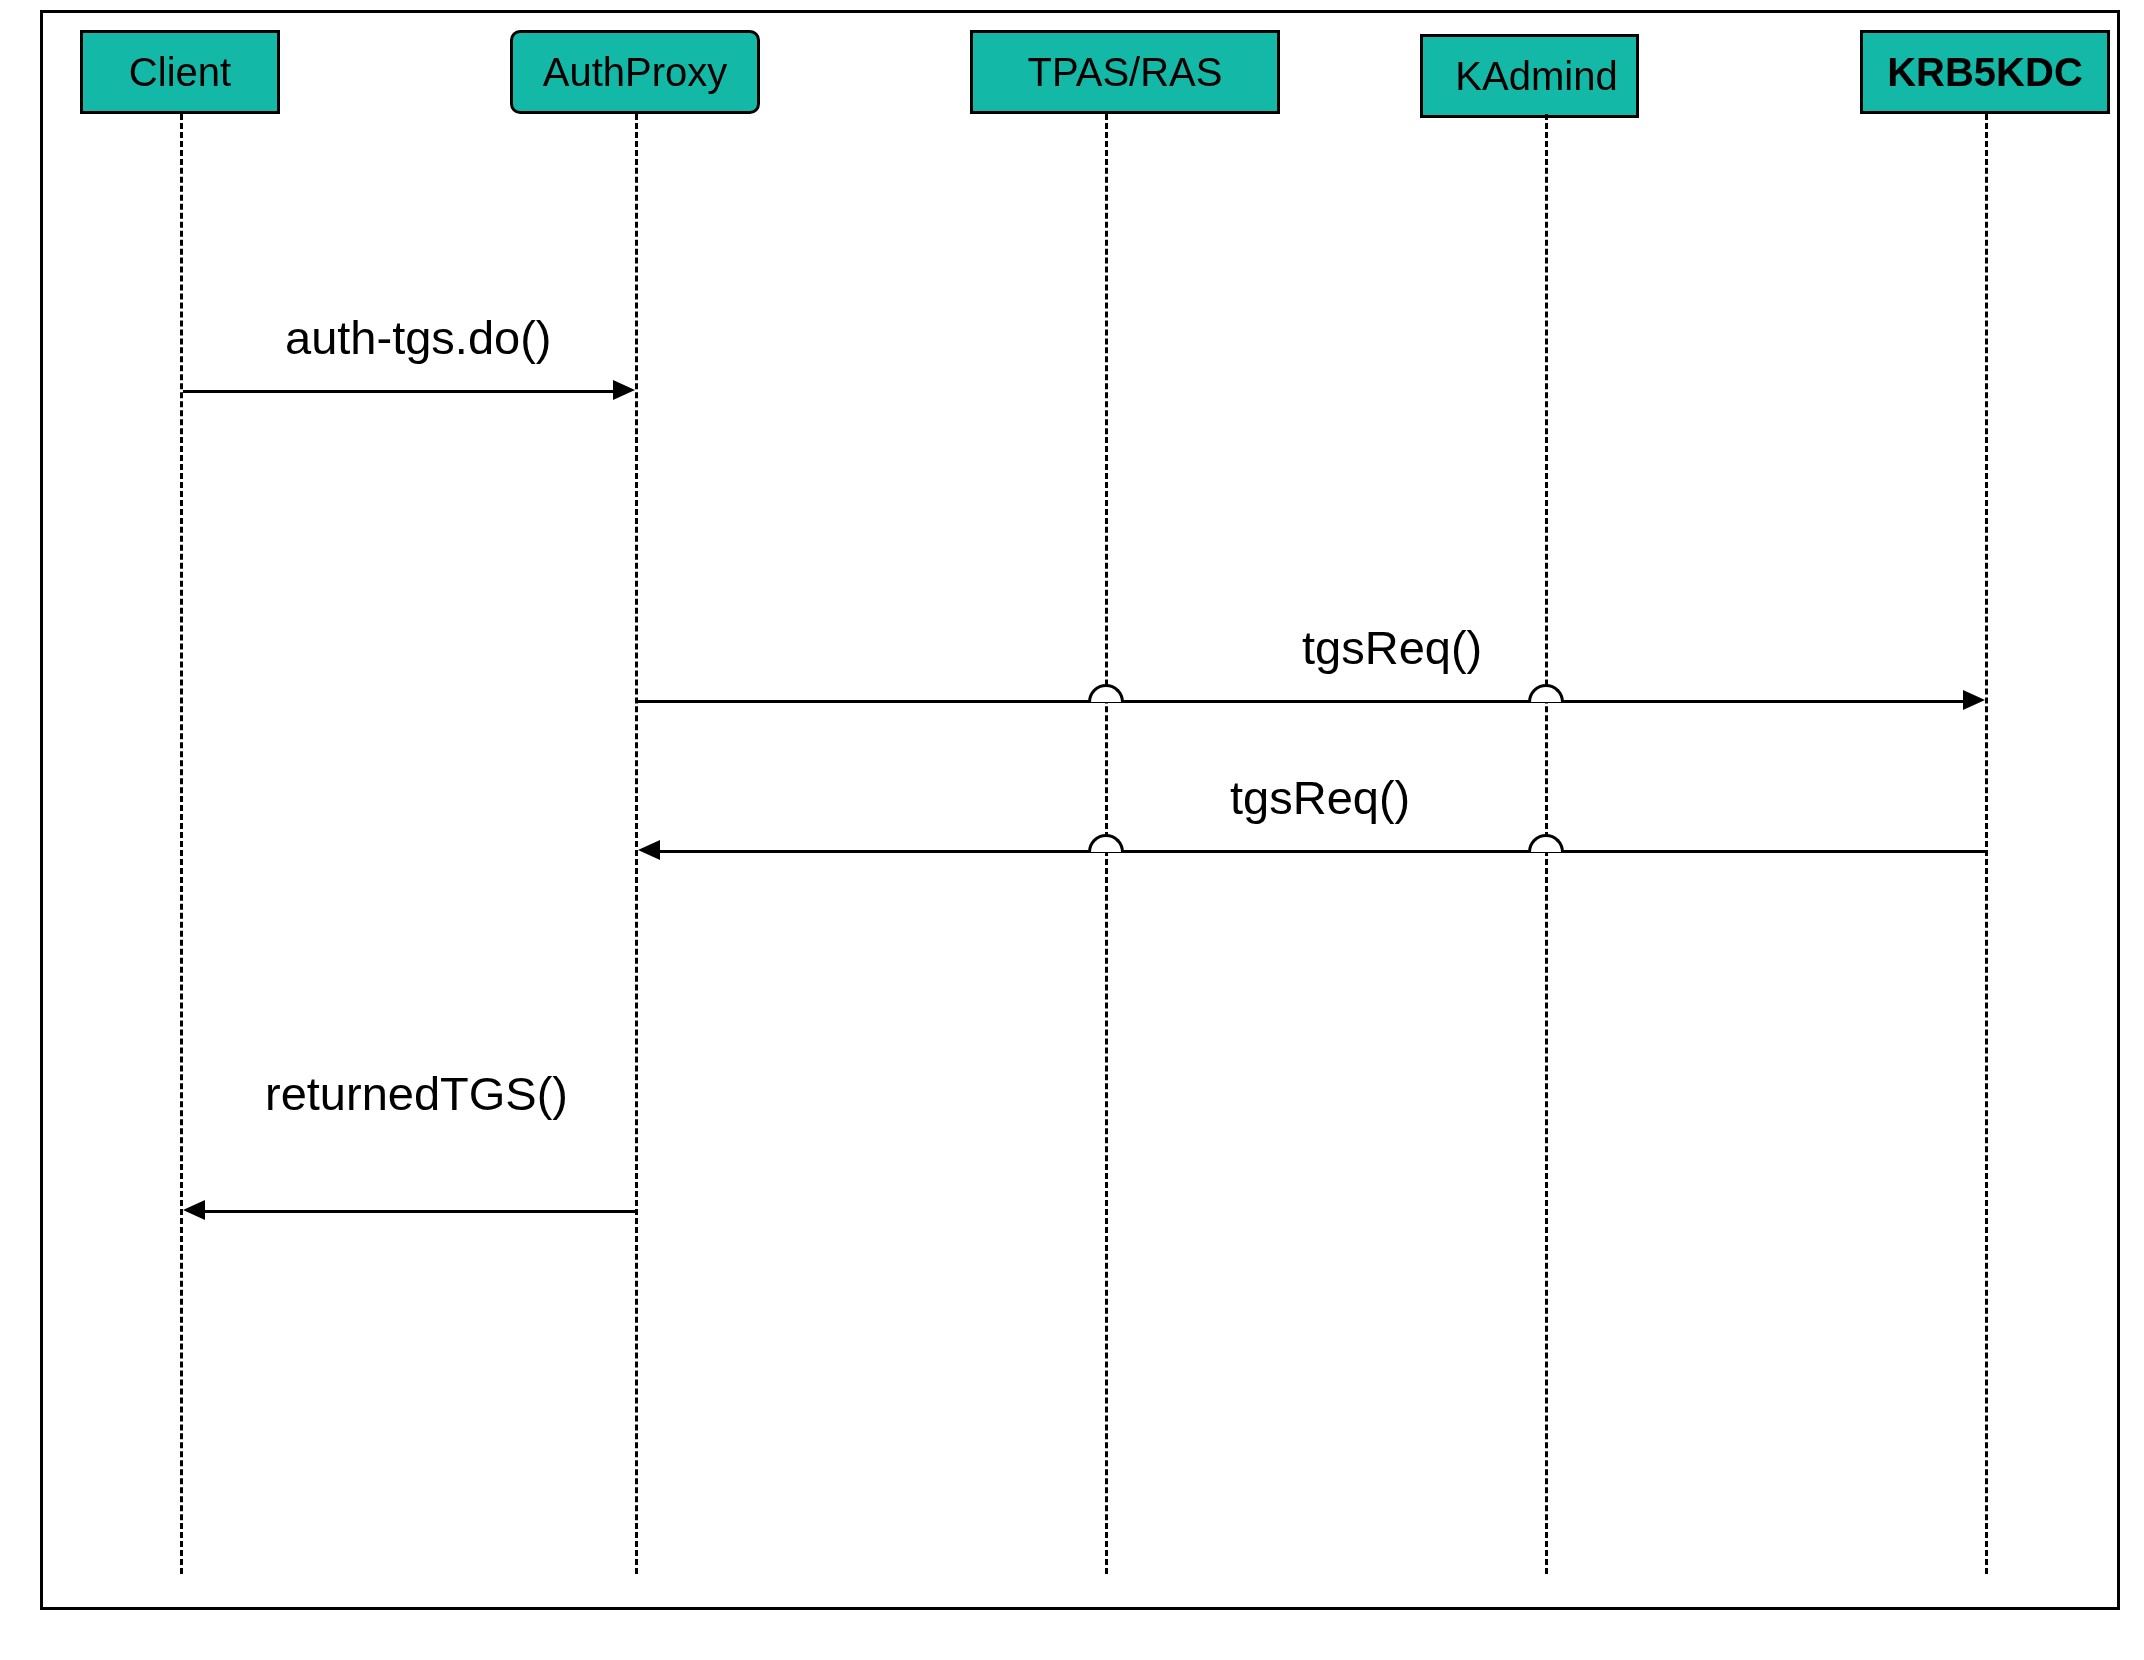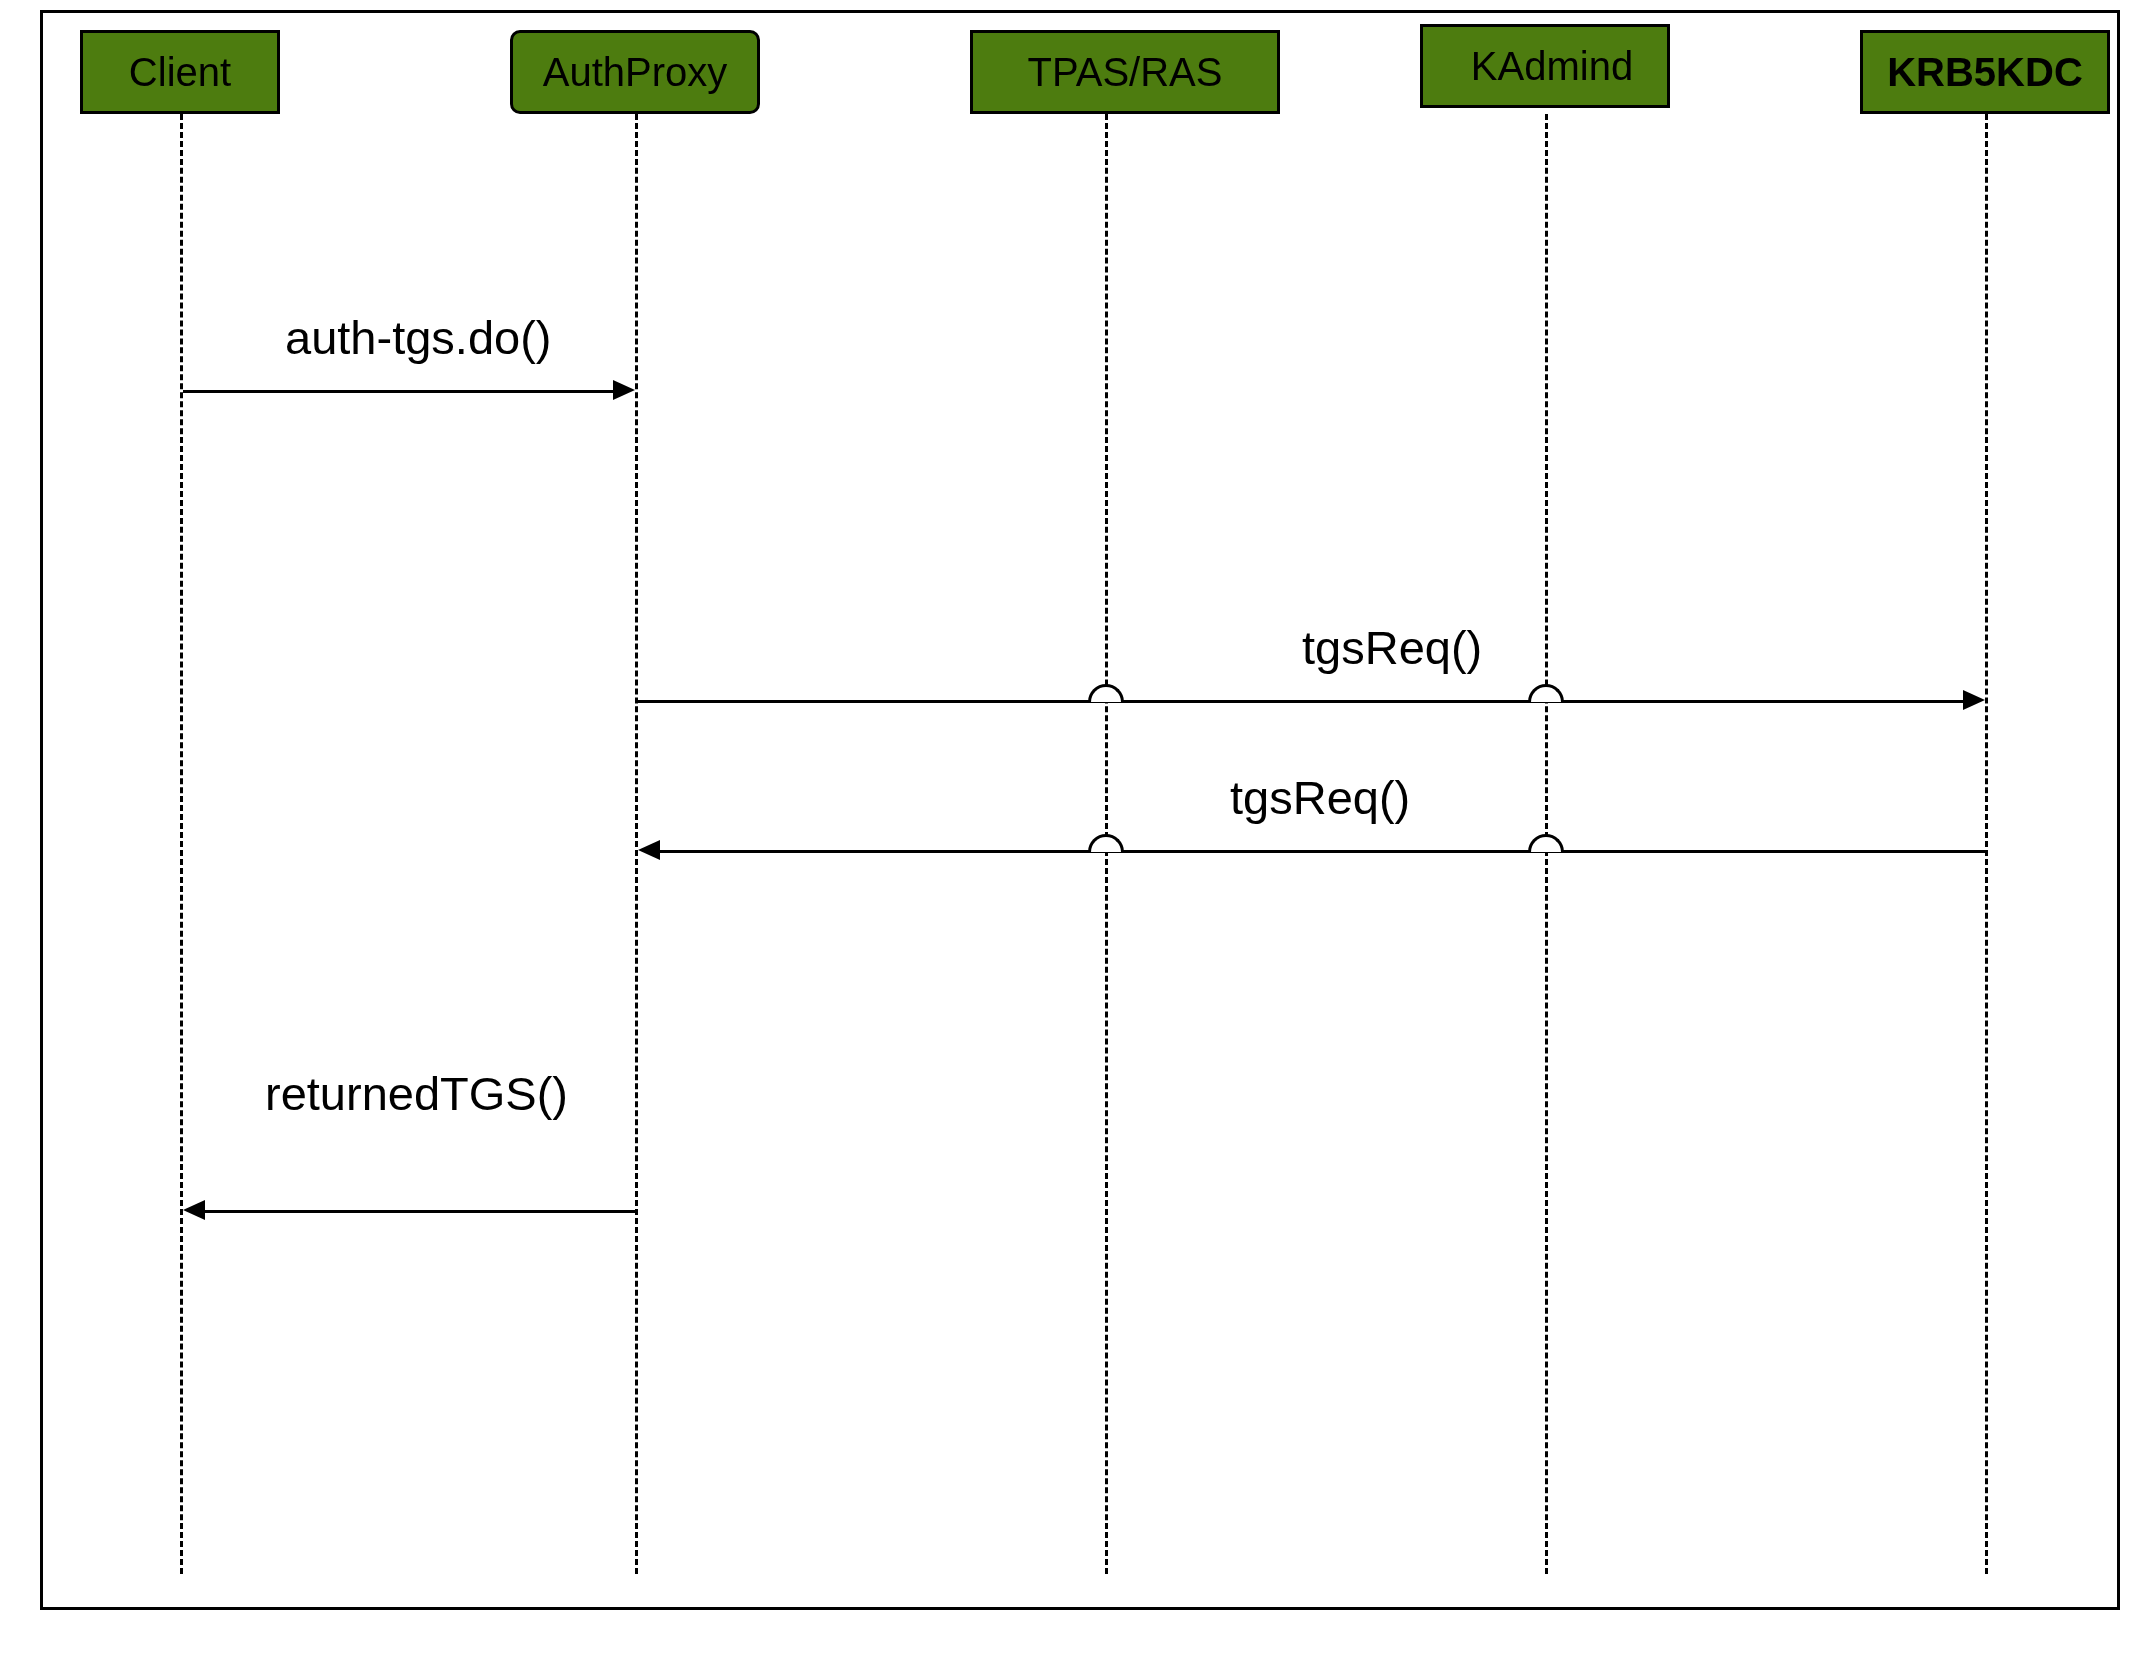--- a/index.html
+++ b/index.html
@@ -10,21 +10,21 @@
   .canvas {
     position: relative;
     width: 2144px;
     height: 1660px;
     font-family: Arial, Helvetica, sans-serif;
     color: #000000;
   }
   .participant-box {
     position: absolute;
     border: 3px solid #000000;
-    background: #4d7c0f;
+    background: #14b8a6;
     text-align: center;
     display: flex;
     align-items: center;
     justify-content: center;
     font-size: 40px;
     height: 84px;
     box-sizing: border-box;
   }
   .lifeline {
     position: absolute;
@@ -83,21 +83,21 @@
 
   <div class="participant-box" style="left:80px; top:30px; width:200px;">
     <span>Client</span>
   </div>
   <div class="participant-box" style="left:510px; top:30px; width:250px;border-radius:10px;">
     <span>AuthProxy</span>
   </div>
   <div class="participant-box" style="left:970px; top:30px; width:310px;">
     <span>TPAS/RAS</span>
   </div>
-  <div class="participant-box" style="left:1420px; top:24px; width:250px;padding-left:14px;">
+  <div class="participant-box" style="left:1420px; top:34px; width:219px;padding-left:14px;">
     <span>KAdmind</span>
   </div>
   <div class="participant-box" style="left:1860px; top:30px; width:250px;font-weight:bold;">
     <span>KRB5KDC</span>
   </div>
 
   <div class="lifeline" style="left:180px; top:114px; height:1460px;"></div>
   <div class="lifeline" style="left:635px; top:114px; height:1460px;"></div>
   <div class="lifeline" style="left:1105px; top:114px; height:1460px;"></div>
   <div class="lifeline" style="left:1545px; top:114px; height:1460px;"></div>

